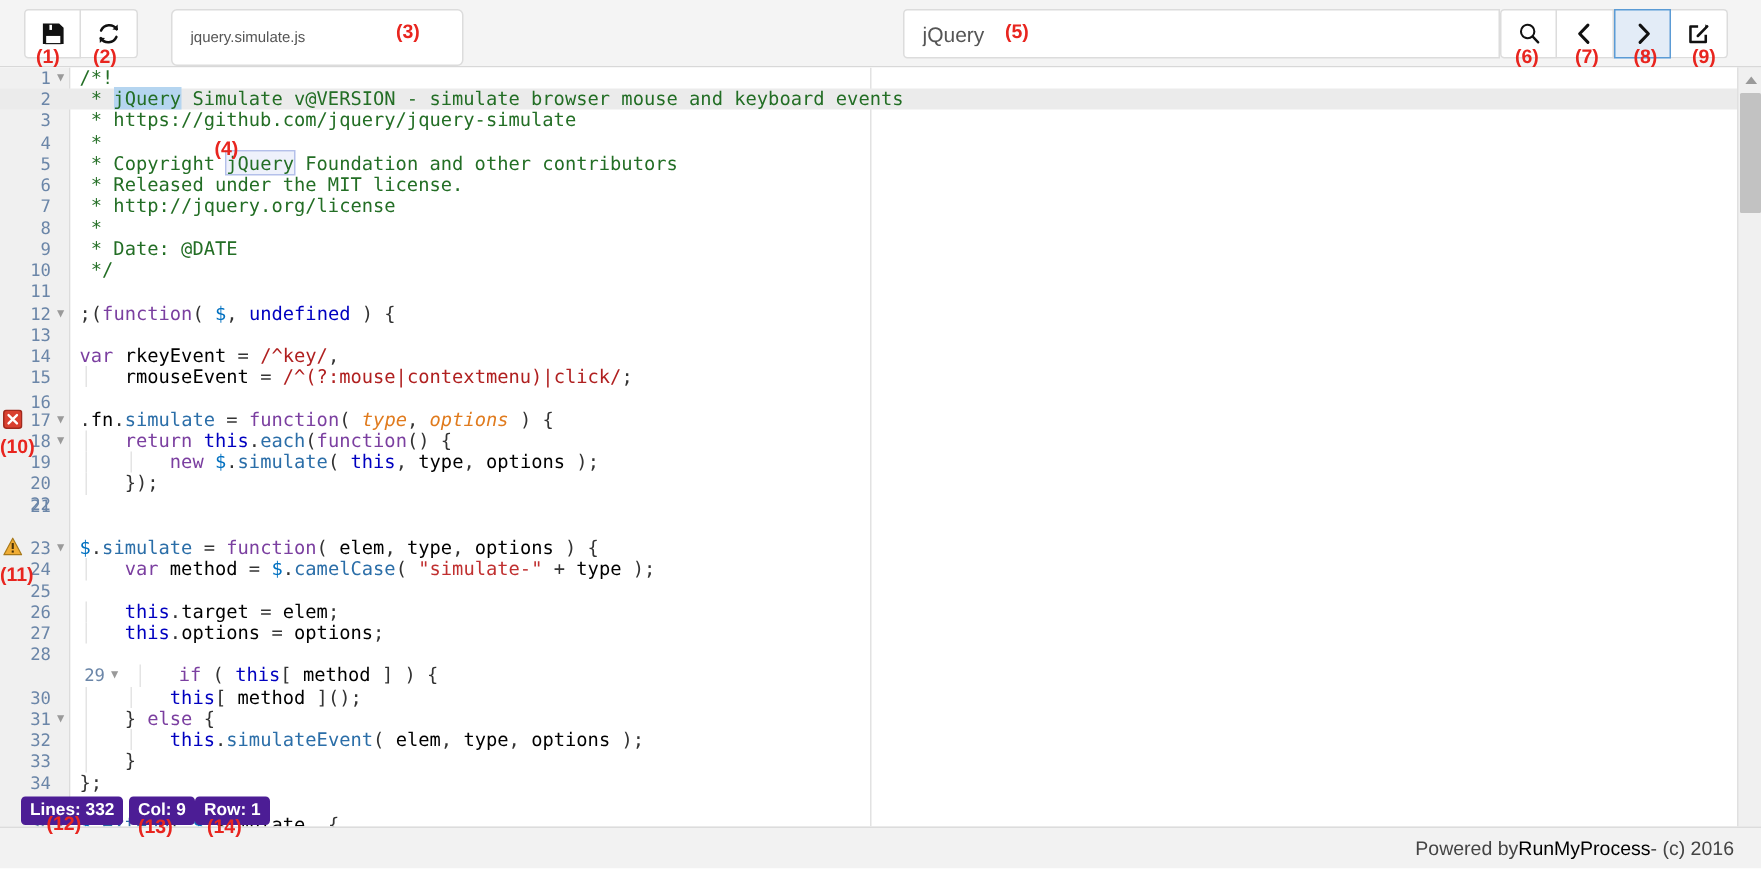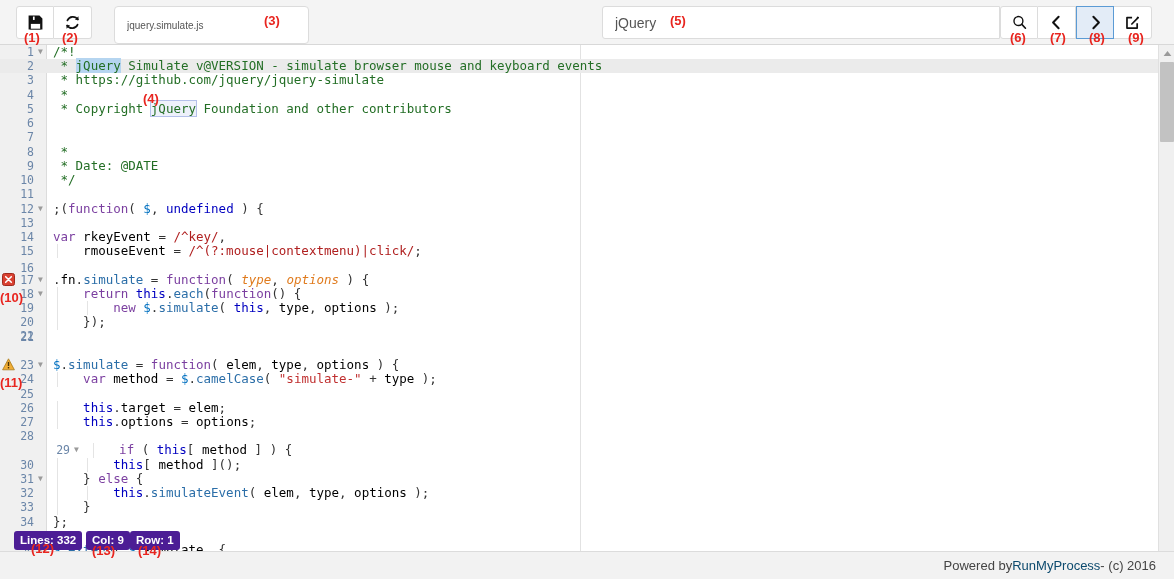--- a/index.html
+++ b/index.html
@@ -212,21 +212,21 @@
     position: absolute; left: 0; bottom: 0;
     width: 1174px; height: 28px;
     background: #f2f2f2;
     border-top: 1px solid #dcdcdc;
     display: flex; align-items: center; justify-content: flex-end;
     padding-right: 18px;
     font-family: "Liberation Sans", sans-serif;
     font-size: 13px;
     color: #444;
   }
-  .footer a { color: #0c4a6e; text-decoration: none; }
+  .footer a { color: #000000; text-decoration: none; }
 </style>
 </head>
 <body>
 
 <div id="app">
 
   <div class="toolbar">
 
     <div class="btn-group" style="left:16px; top:6px;">
       <div class="tbtn" title="Save">
@@ -317,24 +317,26 @@
           <div class="code"><span class="t-comment"> *</span></div>
         </div>
         <div class="row" style="top: 56.92px;">
           <div class="ln-bg"></div>
           <div class="lineno">5</div>
           <div class="code"><span class="t-comment"> * Copyright </span><span class="sel-box t-comment">jQuery</span><span class="t-comment"> Foundation and other contributors</span></div>
         </div>
         <div class="row" style="top: 71.15px;">
           <div class="ln-bg"></div>
           <div class="lineno">6</div>
+          <div class="code"><span class="t-comment"> * Released under the MIT license.</span></div>
         </div>
         <div class="row" style="top: 85.38px;">
           <div class="ln-bg"></div>
           <div class="lineno">7</div>
+          <div class="code"><span class="t-comment"> * http://jquery.org/license</span></div>
         </div>
         <div class="row" style="top: 99.61px;">
           <div class="ln-bg"></div>
           <div class="lineno">8</div>
           <div class="code"><span class="t-comment"> *</span></div>
         </div>
         <div class="row" style="top: 113.84px;">
           <div class="ln-bg"></div>
           <div class="lineno">9</div>
           <div class="code"><span class="t-comment"> * Date: @DATE</span></div>

